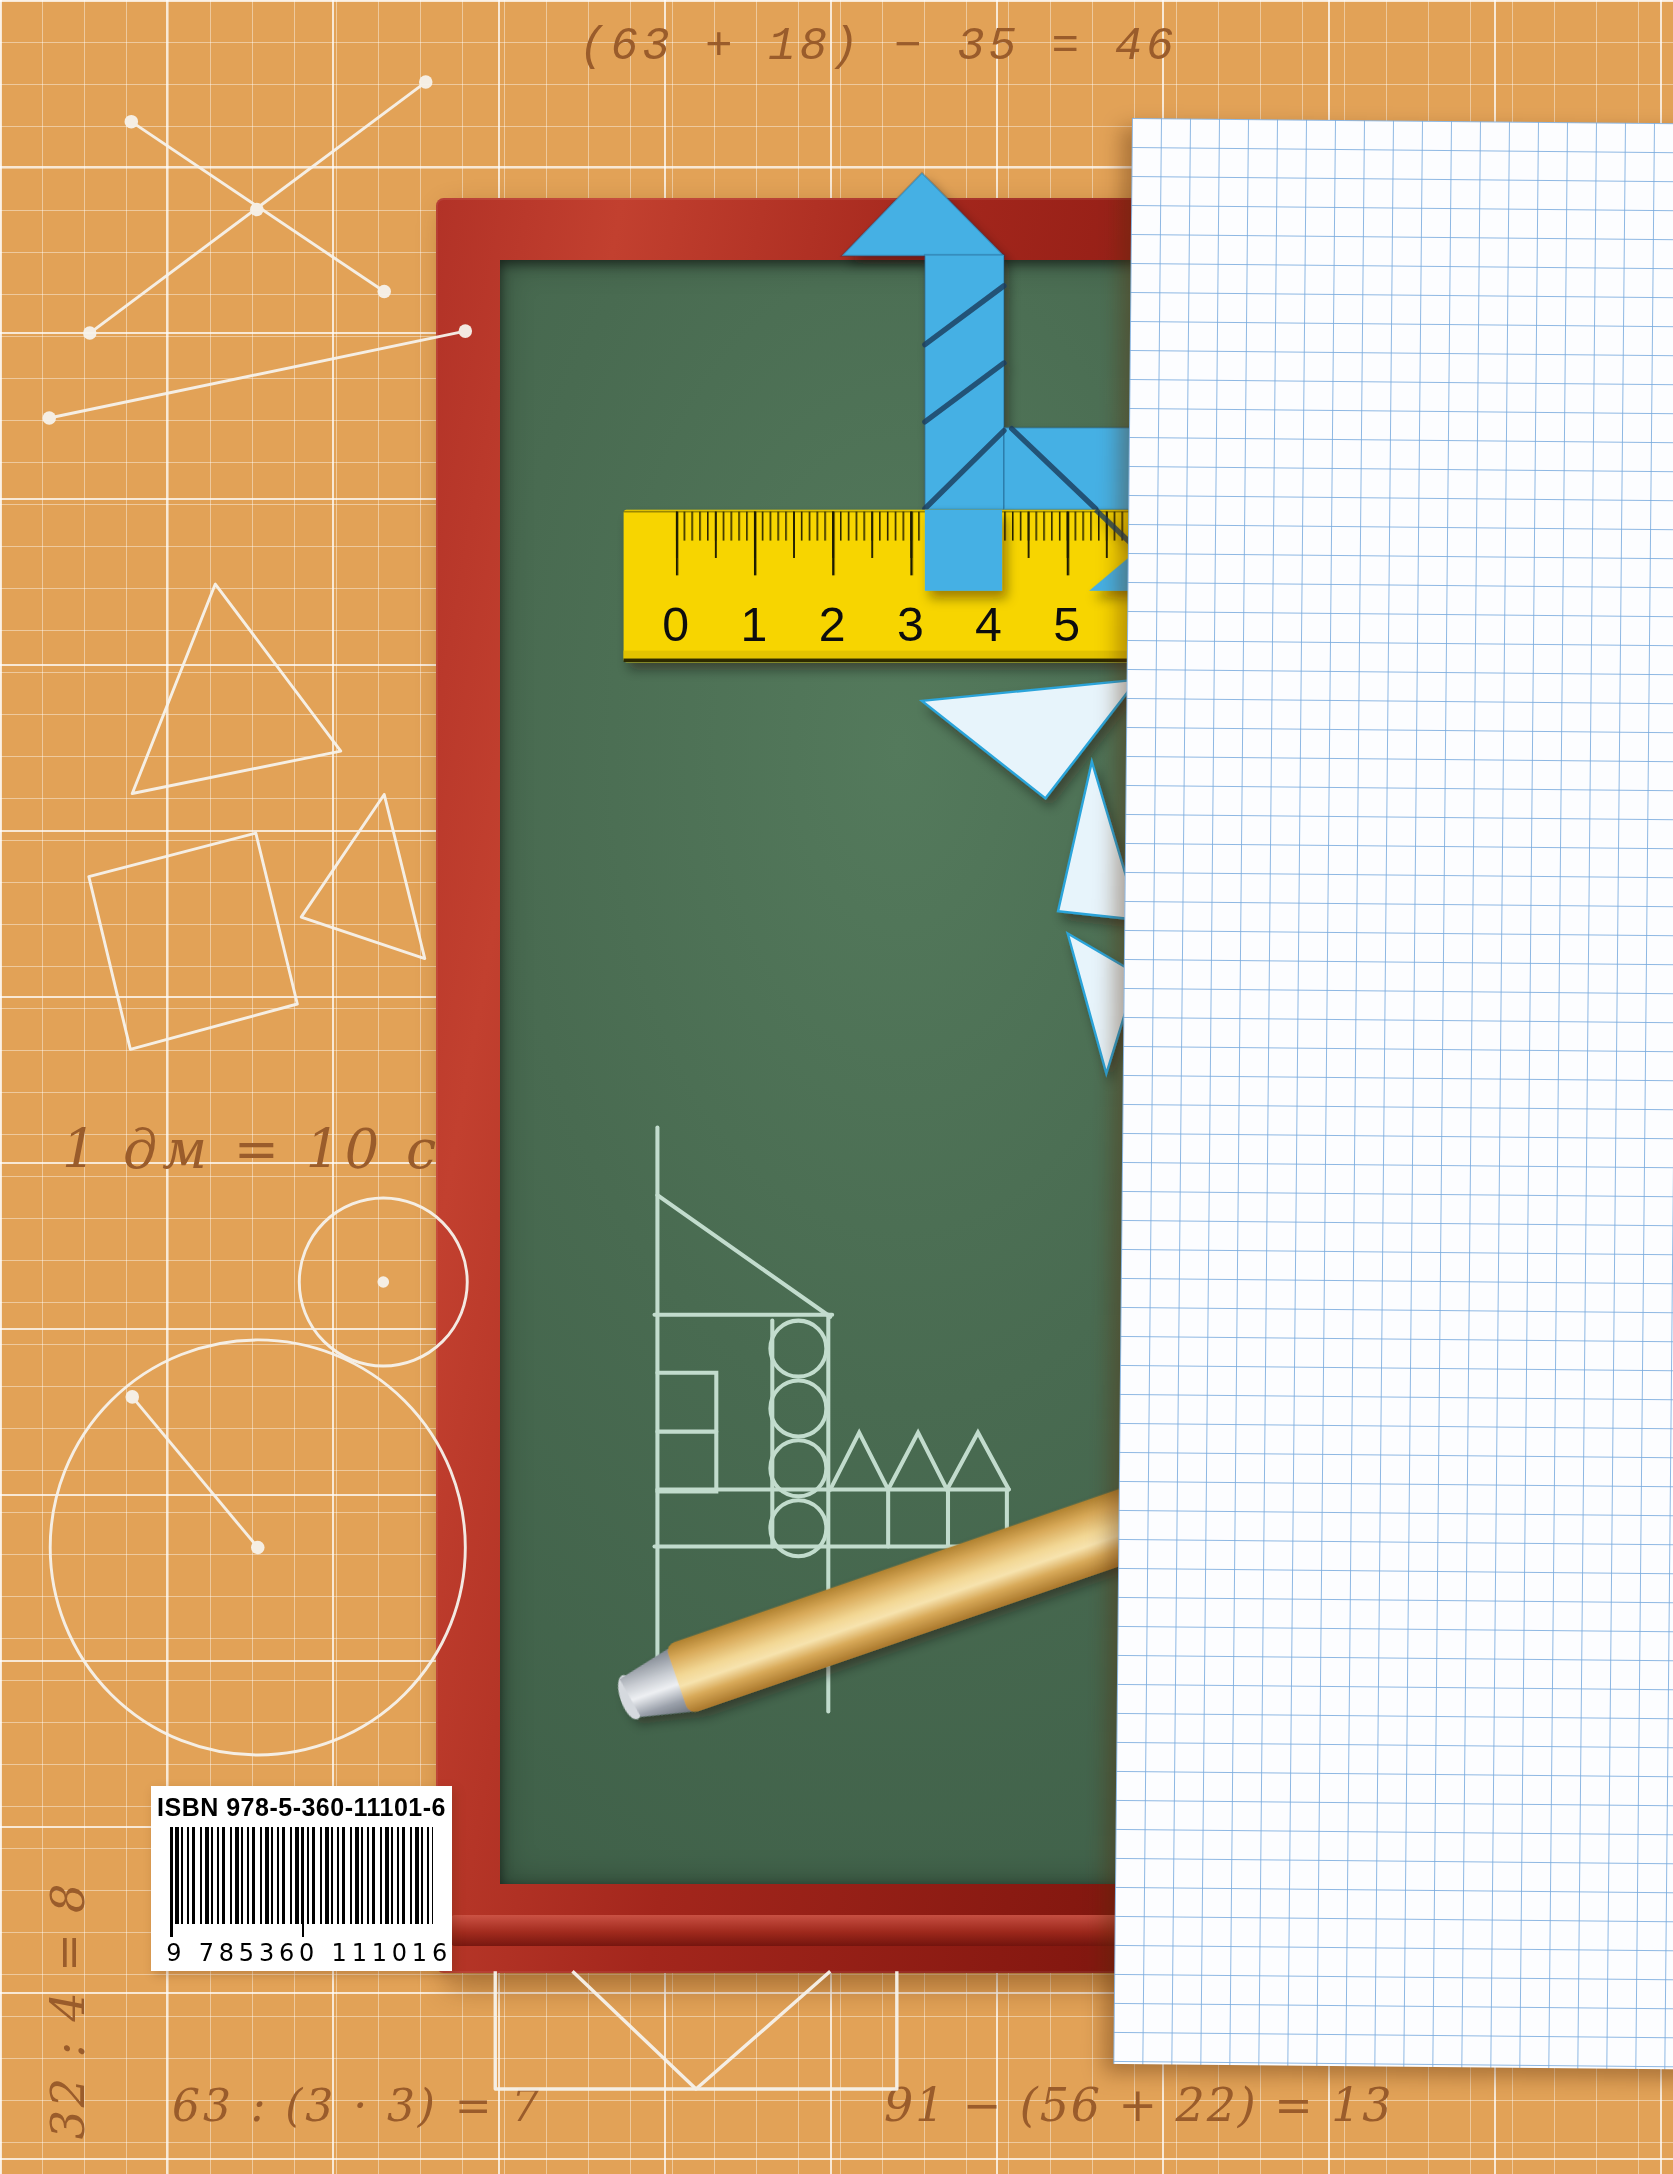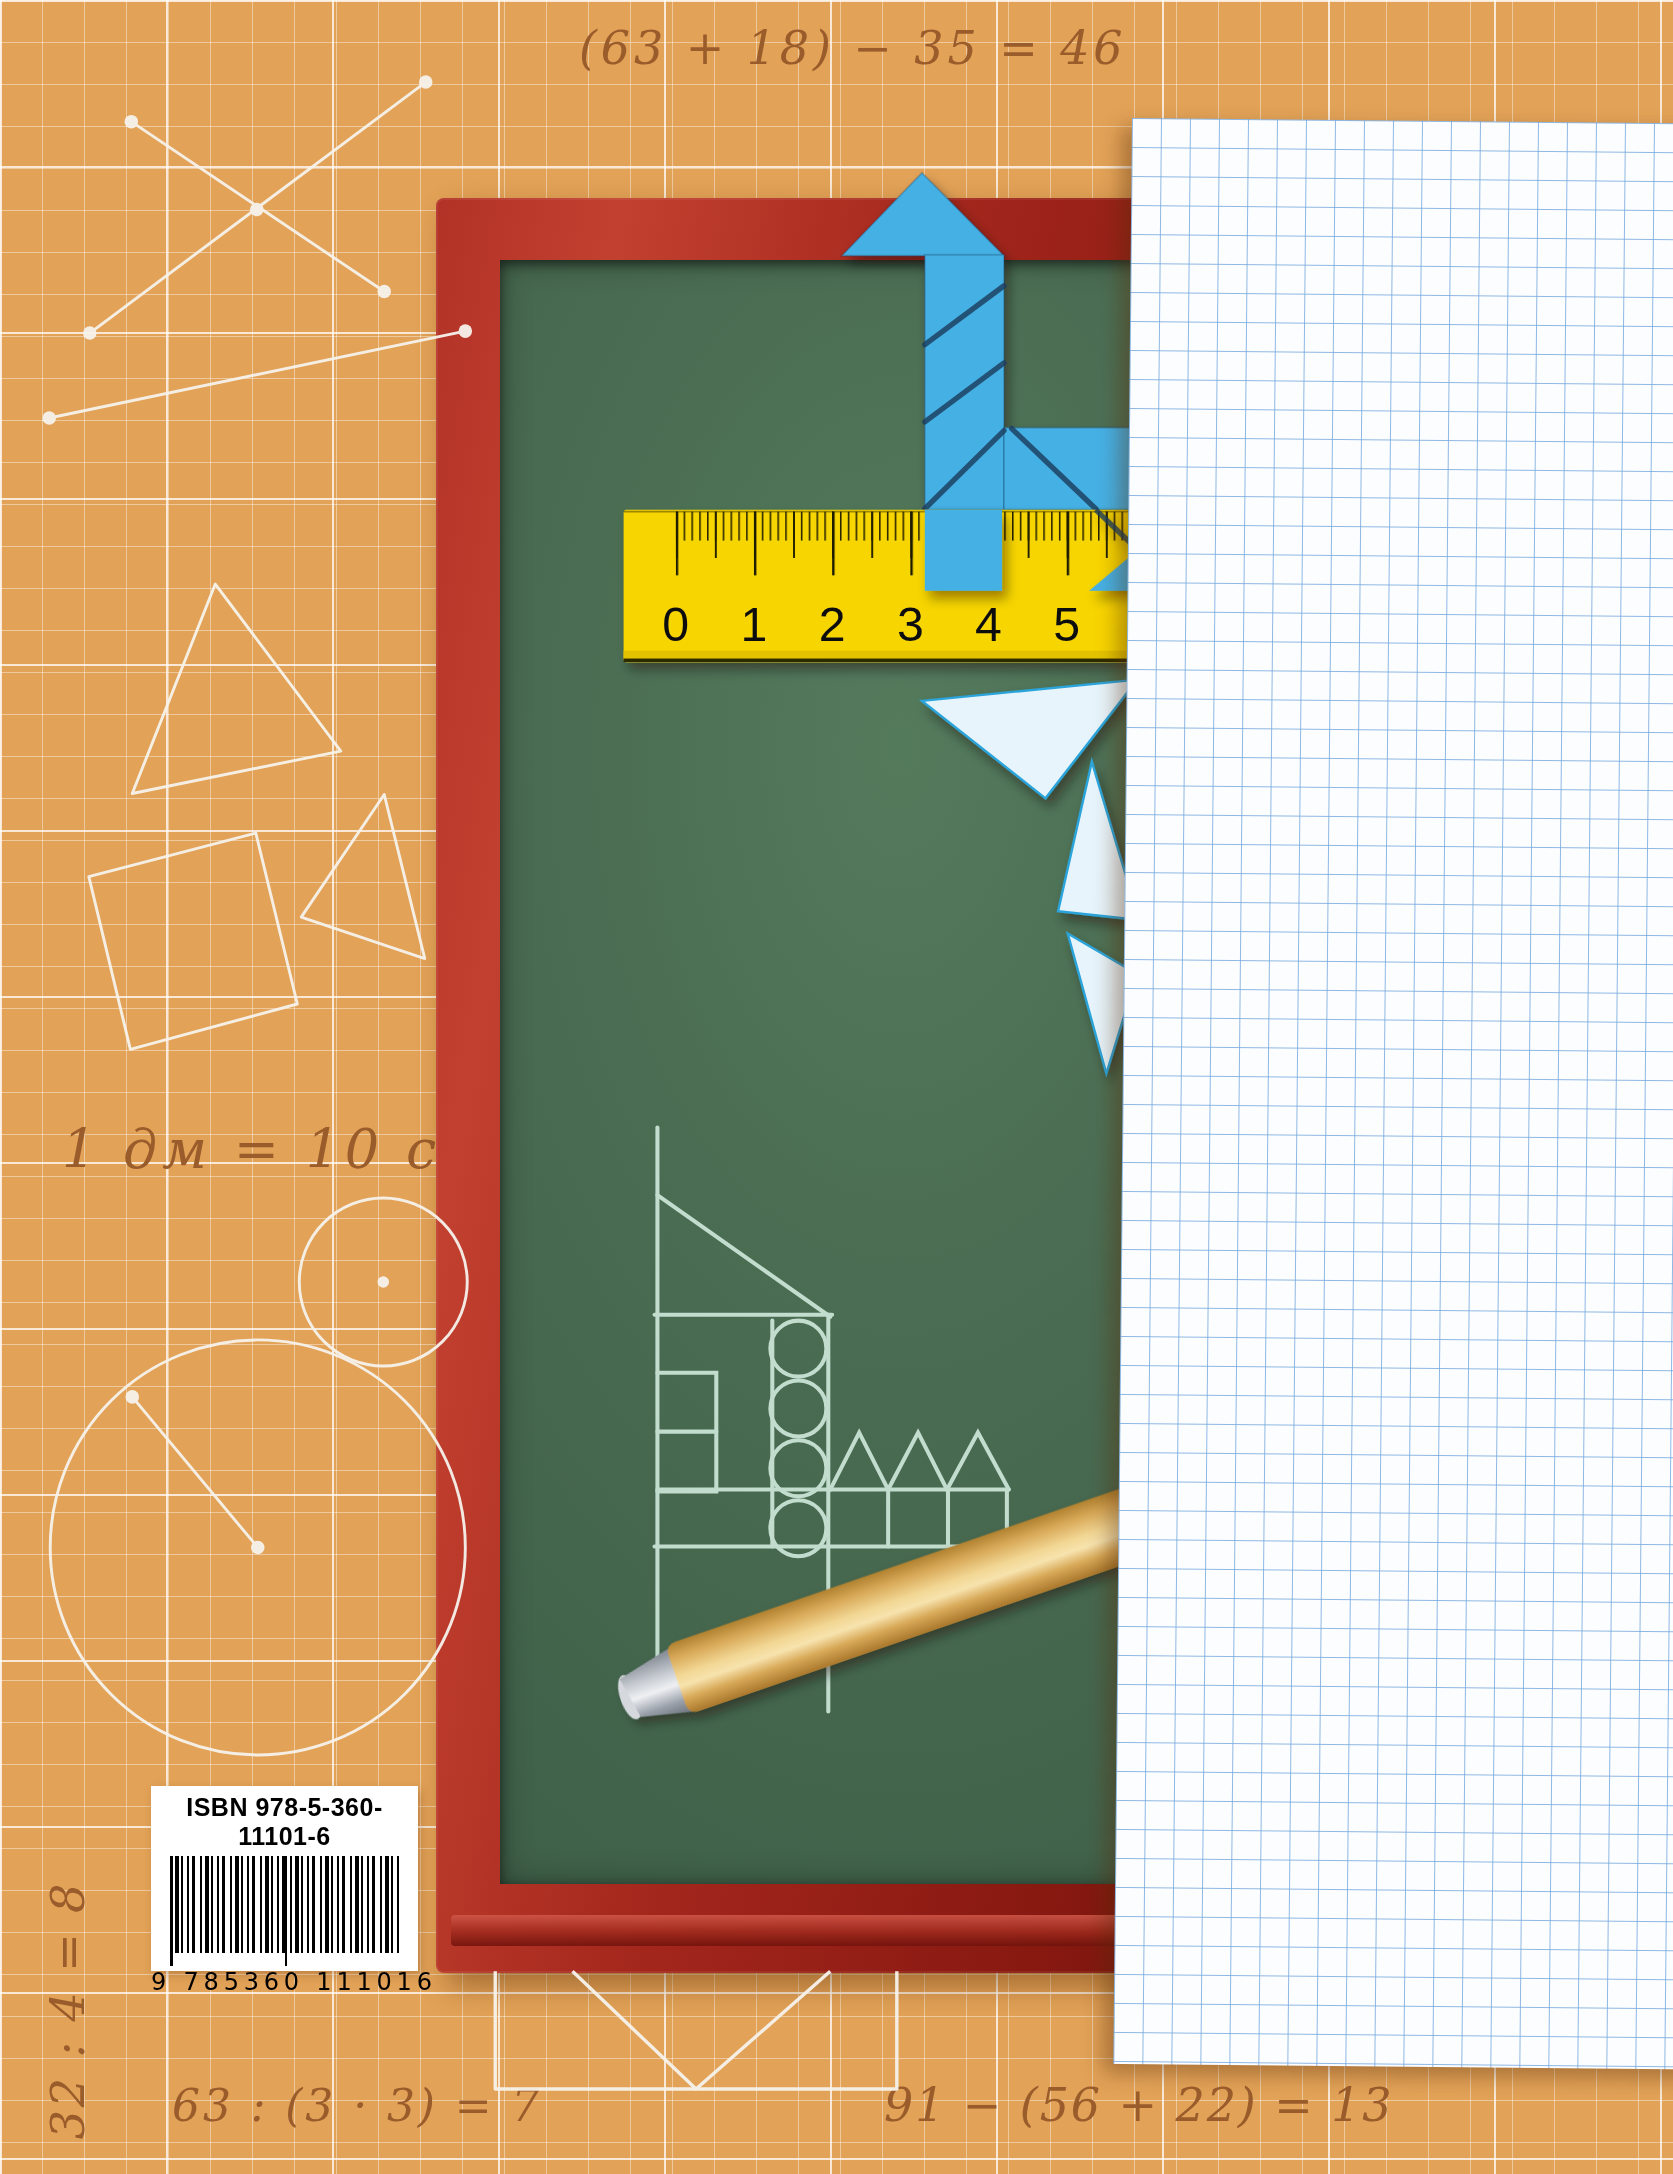--- a/index.html
+++ b/index.html
@@ -11,21 +11,21 @@
       linear-gradient(90deg, rgba(255,255,255,.75) 1.9px, transparent 1.9px),
       linear-gradient(rgba(255,255,255,.42) 1.4px, transparent 1.4px),
       linear-gradient(90deg, rgba(255,255,255,.42) 1.4px, transparent 1.4px);
     background-size:166px 166px,166px 166px,42px 42px,42px 42px;
     font-family:"DejaVu Serif", serif;
   }
   .hand{
     position:absolute;color:#9a5c2b;font-style:italic;white-space:nowrap;
     font-family:"DejaVu Serif", serif;
   }
-  #eq-top{left:579px;top:21px;font-size:46px;letter-spacing:3.9px;}
+  #eq-top{left:579px;top:21px;font-size:46px;letter-spacing:3.9px;font-family:Liberation Mono, monospace;}
   #eq-dm{left:62px;top:1118px;font-size:54px;letter-spacing:4.8px;}
   #eq-vertical{left:-77px;top:1981px;width:290px;height:58px;line-height:58px;
     text-align:center;font-size:46px;letter-spacing:2.9px;transform:rotate(-90deg);}
   #eq-division{left:172px;top:2080px;font-size:44px;letter-spacing:2.9px;}
   #eq-bottom{left:884px;top:2078px;font-size:46px;letter-spacing:1.9px;}
 
   #board-frame{
     position:absolute;left:436px;top:198px;width:851px;height:1775px;
     background:linear-gradient(100deg,#b23227 0%,#c2402f 16%,#a3261c 45%,#8a1a12 75%,#731109 100%);
     border-radius:7.7px;
@@ -37,21 +37,21 @@
     box-shadow:inset 0 3.9px 11.6px rgba(0,0,0,.55), inset 0 0 33px rgba(0,0,0,.3);
   }
   #board-tray{
     position:absolute;left:15.4px;right:15.4px;bottom:27px;height:31px;
     background:linear-gradient(180deg,#d0584a 0%,#a02a1d 55%,#6e120c 100%);
     border-radius:3.9px;opacity:.85;
   }
   #scene{position:absolute;left:0;top:0;width:1673px;height:2174px;pointer-events:none;}
 
   #barcode-box{
-    position:absolute;left:151px;top:1786px;width:267px;height:185px;
+    position:absolute;left:151px;top:1786px;width:301px;height:185px;
     background:#ffffff;box-shadow:2.9px 3.9px 9.7px rgba(90,45,8,.25);
   }
   #isbn-label{
     margin-top:6.8px;text-align:center;color:#000;
     font:600 25px "Liberation Sans", sans-serif;letter-spacing:0.5px;
   }
   #barcode-bars{
     position:relative;margin:4.8px 19.3px 0 19.3px;height:97px;
     background-image:repeating-linear-gradient(90deg,
       #000 0 1.9px,#fff 1.9px 4.8px,#000 4.8px 8.7px,#fff 8.7px 10.6px,

